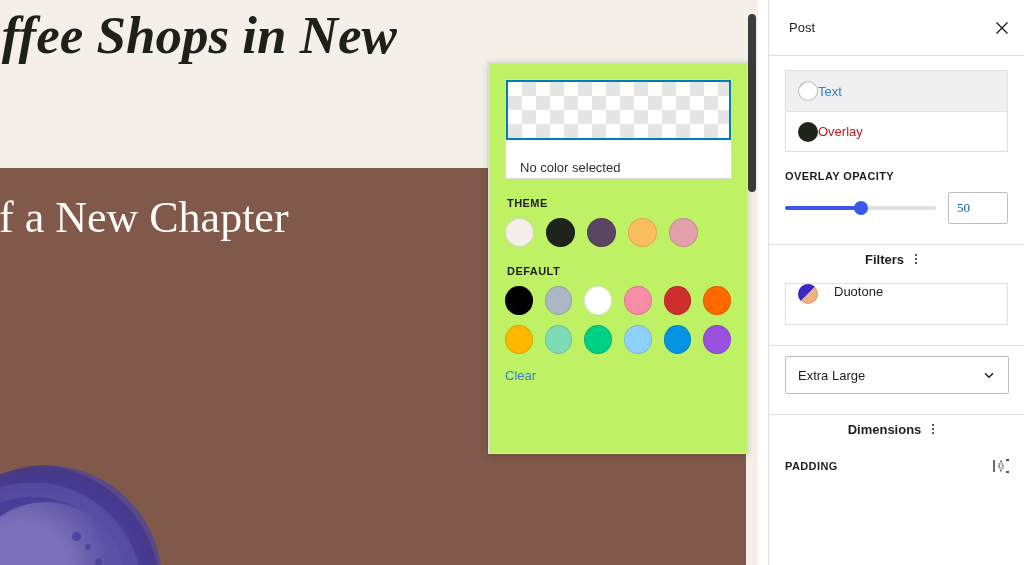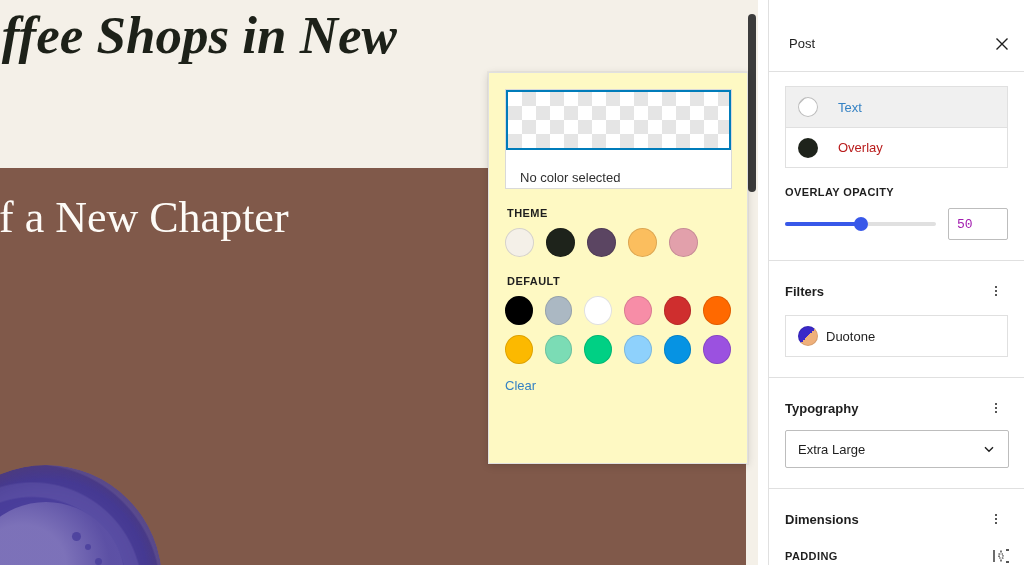--- a/index.html
+++ b/index.html
@@ -86,23 +86,23 @@
     position: absolute; right: 0; top: 0; width: 12px; height: 565px;
     background: #f4f0e8;
   }
   #canvas-scroll-thumb {
     position: absolute; right: 2px; top: 14px; width: 8px; height: 178px;
     background: #3c3c3c; border-radius: 4px;
   }
 
   
   #color-popover {
-    position: absolute; left: 488px; top: 72px;
+    position: absolute; left: 488px; top: 62px;
     width: 260px; height: 392px;
-    background: #fef9c3;
+    background: #bef264;
     border: 1px solid #e0e0e0;
     box-shadow: 0 2px 8px rgba(0,0,0,0.14), 0 0 0 1px rgba(0,0,0,0.03);
     padding: 16px;
   }
   #color-preview-box {
     width: 227px; height: 100px;
     border: 1px solid #d9d9d9;
     background: #fff;
   }
   #preview-swatch {
@@ -144,21 +144,21 @@
   #sidebar {
     position: absolute; right: 0; top: 0;
     width: 256px; height: 565px;
     background: #ffffff;
     border-left: 1px solid #e0e0e0;
     overflow: hidden;
   }
   #sidebar-header {
     position: relative; height: 56px;
     border-bottom: 1px solid #e0e0e0;
-    display: flex; align-items: center; padding: 0 8px; margin-top: 16px;
+    display: flex; align-items: center; padding: 0 8px;
   }
   .tab {
     position: relative;
     padding: 0 12px; height: 55px; line-height: 55px;
     font-size: 13px; color: #1e1e1e; cursor: pointer;
   }
   .tab.active { font-weight: 600; color: #1e1e1e; }
   .tab.active::after {
     content: ""; position: absolute; left: 12px; right: 12px; bottom: 0;
     height: 3px; background: #3858e9;
@@ -168,21 +168,21 @@
     width: 28px; height: 28px; display: flex;
     align-items: center; justify-content: center;
     cursor: pointer; color: #1e1e1e;
   }
 
   .color-list {
     margin: 14px 16px 0 16px;
     border: 1px solid #e0e0e0;
   }
   .color-row {
-    display: flex; align-items: center; gap: 20px;
+    display: flex; align-items: center; gap: 0;
     height: 40px; padding: 12px 12px; cursor: pointer;
   }
   .color-row.selected { background: #f0f0f0; }
   .color-row + .color-row { border-top: 1px solid #e0e0e0; }
   .color-dot { width: 20px; height: 20px; border-radius: 50%; flex: none; }
   .color-dot.none {
     background: #fff; box-shadow: inset 0 0 0 1px #bdbdbd;
     position: relative; overflow: hidden;
   }
   .color-dot.none::after {
@@ -207,39 +207,39 @@
   #opacity-fill {
     position: absolute; left: 0; top: 7px; height: 4px; width: 50%;
     background: #3858e9; border-radius: 2px;
   }
   #opacity-thumb {
     position: absolute; left: 50%; top: 2px; width: 14px; height: 14px;
     margin-left: -7px; border-radius: 50%; background: #3858e9;
   }
   #opacity-input {
     width: 60px; height: 32px; border: 1px solid #bdbdbd; border-radius: 2px;
-    font-size: 13px; color: #a21caf; padding: 0 8px;
-    font-family: Liberation Mono, monospace; background: #fff;
+    font-size: 13px; color: #0369a1; padding: 0 8px;
+    font-family: Liberation Serif, serif; background: #fff;
   }
 
   .divider { height: 1px; background: #e0e0e0; margin: 20px 0 0 0; }
 
   .panel-head {
-    display: flex; align-items: center; justify-content: space-between;
-    margin: 18px 16px 0 16px;
+    display: flex; align-items: center; justify-content: center;
+    margin: 2px 16px 0 16px;
   }
   .panel-title { font-size: 13px; font-weight: 600; color: #1e1e1e; }
   .kebab { width: 24px; height: 24px; display: flex; align-items: center;
     justify-content: center; cursor: pointer; flex-direction: column; gap: 2px; }
   .kebab i { width: 2px; height: 2px; background: #1e1e1e; border-radius: 50%; display: block; }
 
   .tool-row { display: flex; align-items: center; justify-content: space-between; margin: 16px 14px 0 16px; }
 
   #duotone-box { margin: 12px 16px 0 16px; border: 1px solid #e0e0e0; }
-  #duotone-row { display: flex; align-items: center; gap: 8px; height: 40px; padding: 0 12px; cursor: pointer; }
+  #duotone-row { display: flex; align-items: flex-start; gap: 16px; height: 40px; padding: 0 12px; cursor: pointer; }
   #duotone-icon {
     width: 20px; height: 20px; border-radius: 50%;
     background: linear-gradient(135deg, #3a28c8 0 50%, #efb07a 50% 100%);
     box-shadow: inset 0 0 0 1px rgba(0,0,0,0.10);
     flex: none;
   }
   #duotone-label { font-size: 13px; color: #1e1e1e; }
 
   #size-select {
     margin: 0 16px; height: 38px; width: 224px;
@@ -368,28 +368,20 @@
 
     <div id="duotone-box">
       <div id="duotone-row">
         <span id="duotone-icon"></span>
         <span id="duotone-label">Duotone</span>
       </div>
     </div>
 
     <div class="divider"></div>
 
-    <div class="panel-head">
-      <span class="panel-title">Typography</span>
-      <span class="kebab">
-        <i></i>
-          <i></i>
-          <i></i>
-      </span>
-    </div>
 
 
     <div style="height:10px"></div>
     <div id="size-select">
       <span>Extra Large</span>
       <span>
         <svg class="icon-svg" width="14" height="14" viewBox="0 0 14 14" aria-hidden="true">
           <path d="M3 5.2 L7 9.2 L11 5.2" stroke="#1e1e1e" stroke-width="1.4" fill="none"></path>
         </svg>
       </span>

